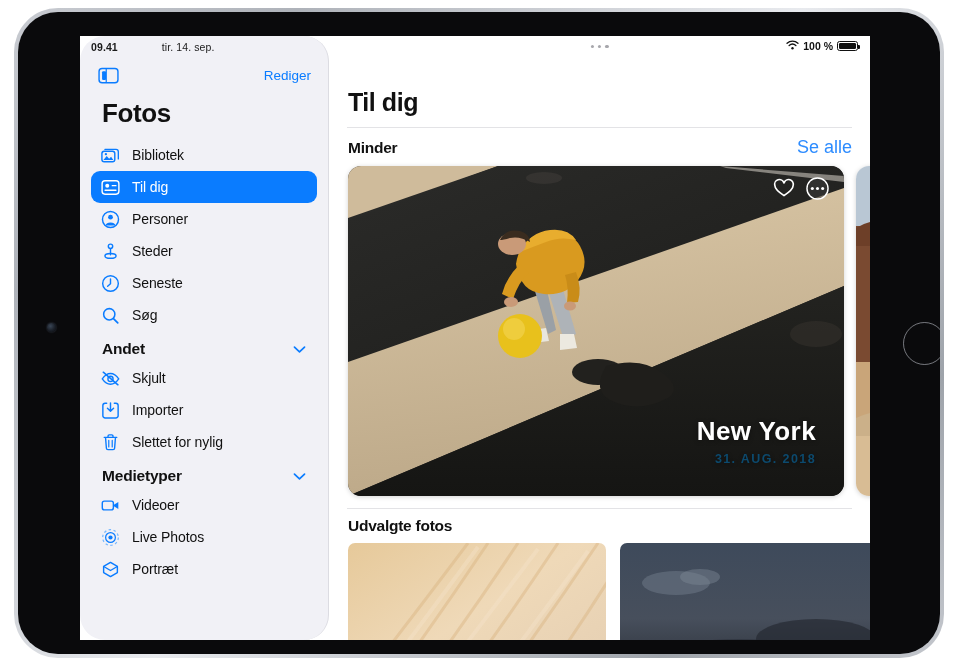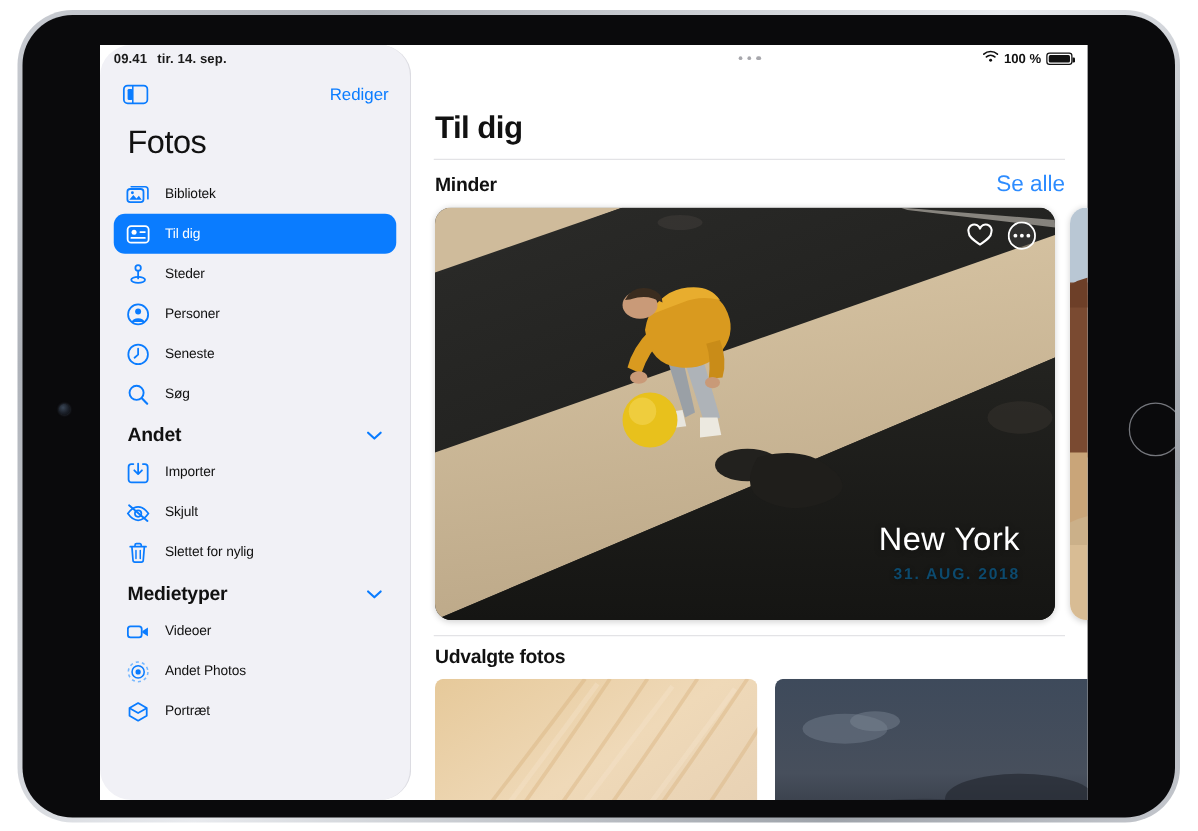--- a/index.html
+++ b/index.html
@@ -57,45 +57,45 @@
     border-radius: 25px;
   }
   .statusbar {
     height: 22px;
     display: flex; align-items: center;
     padding: 0 0 0 11px;
     font-size: 10.5px; font-weight: 700; color: #1a1a1a;
     letter-spacing: .1px;
   }
   .statusbar .sb-time { margin-right: 8px; }
-  .statusbar .sb-date { font-weight: 700; }
+  .statusbar .sb-date { font-weight: 400; margin-left: 36px; }
 
   .sb-toolbar {
     height: 34px;
     display: flex; align-items: center; justify-content: space-between;
     padding: 0 17px 0 18px;
   }
   .sb-toggle { width: 21px; height: 17px; display:block; }
   .sb-edit { color: #0a7cff; font-size: 13.5px; }
 
   .sb-title {
-    font-size: 26px; font-weight: 400; color: #111;
+    font-size: 26px; font-weight: 700; color: #111;
     padding: 6px 0 10px 22px; letter-spacing: -.4px;
   }
 
   .nav-list { padding: 0 11px; }
   .nav-row {
     display: flex; align-items: center;
     height: 32px; border-radius: 9px;
     padding-left: 9px; gap: 11px;
     margin-bottom: 0px;
   }
   .nav-row.selected { background: #0a7cff; }
   .nav-row .ic { width: 21px; height: 21px; flex: 0 0 21px; display:block; }
-  .nav-row .lbl { font-size: 11px; color: #101010; letter-spacing: -.1px; }
+  .nav-row .lbl { font-size: 14px; color: #101010; letter-spacing: -.1px; }
   .nav-row.selected .lbl { color: #ffffff; }
 
   .group-hdr {
     display: flex; align-items: center; justify-content: space-between;
     padding: 9px 22px 4px 22px;
   }
   .group-hdr .gt { font-size: 15.5px; font-weight: 700; color: #111; letter-spacing: -.2px; }
   .group-hdr .gc { width: 13px; height: 9px; }
 
   
@@ -154,21 +154,21 @@
     width: 60px; height: 330px;
     border-radius: 13px; overflow: hidden;
     box-shadow: 0 1px 5px rgba(0,0,0,.18);
   }
   .mem-actions {
     position: absolute; right: 15px; top: 11px;
     display: flex; align-items: center; gap: 11px; z-index: 4;
   }
   .mem-cap { position: absolute; right: 28px; bottom: 30px; text-align: right; z-index: 4; }
   .mem-cap .mc-t {
-    color: #fff; font-size: 26px; font-weight: 400; letter-spacing: .4px;
+    color: #fff; font-size: 26px; font-weight: 700; letter-spacing: .4px;
     line-height: 1.05; text-shadow: 0 1px 5px rgba(0,0,0,.4);
   }
   .mem-cap .mc-d {
     color: #0c4a6e; font-size: 12.5px; font-weight: 700; letter-spacing: 1.4px;
     margin-top: 6px; text-shadow: 0 1px 4px rgba(0,0,0,.4);
   }
 
   .feat-row { display: flex; gap: 14px; padding: 0 0 0 19px; }
   .feat-tile {
     width: 258px; height: 170px; border-radius: 7px; overflow: hidden;
@@ -228,37 +228,37 @@
                 <rect x="12.1" y="8.3" width="5.3" height="1.5" rx=".75" fill="#fff"></rect>
                 <rect x="4.6" y="13.2" width="12.8" height="1.5" rx=".75" fill="#fff"></rect>
               </svg>
             </span>
             <span class="lbl">Til dig</span>
           </div>
 
           <div class="nav-row">
             <span class="ic">
               <svg class="ic" viewBox="0 0 22 22" fill="none">
+                <circle cx="11" cy="11" r="8.4" stroke="#0a7cff" stroke-width="1.5"></circle>
+                <circle cx="11" cy="8.6" r="2.5" fill="#0a7cff"></circle>
+                <path d="M5.6 17.4 a5.6 4.3 0 0 1 10.8 0" fill="#0a7cff"></path>
+              </svg>
+            </span>
+            <span class="lbl">Personer</span>
+          </div>
+
+          <div class="nav-row">
+            <span class="ic">
+              <svg class="ic" viewBox="0 0 22 22" fill="none">
                 <circle cx="11" cy="5.6" r="2.3" stroke="#0a7cff" stroke-width="1.5"></circle>
                 <path d="M11 8 v6.4" stroke="#0a7cff" stroke-width="1.5" stroke-linecap="round"></path>
                 <ellipse cx="11" cy="15.6" rx="5.8" ry="2.5" stroke="#0a7cff" stroke-width="1.5"></ellipse>
               </svg>
             </span>
             <span class="lbl">Steder</span>
-          </div>
-
-          <div class="nav-row">
-            <span class="ic">
-              <svg class="ic" viewBox="0 0 22 22" fill="none">
-                <circle cx="11" cy="11" r="8.4" stroke="#0a7cff" stroke-width="1.5"></circle>
-                <circle cx="11" cy="8.6" r="2.5" fill="#0a7cff"></circle>
-                <path d="M5.6 17.4 a5.6 4.3 0 0 1 10.8 0" fill="#0a7cff"></path>
-              </svg>
-            </span>
-            <span class="lbl">Personer</span>
           </div>
 
 
           <div class="nav-row">
             <span class="ic">
               <svg class="ic" viewBox="0 0 22 22" fill="none">
                 <circle cx="11" cy="11" r="8.2" stroke="#0a7cff" stroke-width="1.5"></circle>
                 <path d="M11 6.2 v5 l-3 2.6" stroke="#0a7cff" stroke-width="1.5" stroke-linecap="round" stroke-linejoin="round"></path>
               </svg>
             </span>
@@ -282,36 +282,36 @@
             <svg class="gc" viewBox="0 0 14 10" fill="none">
               <path d="M1.4 2.4 L7 7.6 L12.6 2.4" stroke="#0a7cff" stroke-width="1.9" stroke-linecap="round" stroke-linejoin="round"></path>
             </svg>
           </span>
         </div>
 
         <div class="nav-list">
           <div class="nav-row">
             <span class="ic">
               <svg class="ic" viewBox="0 0 22 22" fill="none">
-                <path d="M7 3.4 H5.4 A2.4 2.4 0 0 0 3 5.8 v10.6 a2.4 2.4 0 0 0 2.4 2.4 h11.2 a2.4 2.4 0 0 0 2.4-2.4 V5.8 a2.4 2.4 0 0 0-2.4-2.4 H15" stroke="#0a7cff" stroke-width="1.5" stroke-linecap="round"></path>
-                <path d="M11 3 v8.6 M7.8 8.6 L11 11.8 L14.2 8.6" stroke="#0a7cff" stroke-width="1.5" stroke-linecap="round" stroke-linejoin="round"></path>
-              </svg>
-            </span>
-            <span class="lbl">Importer</span>
-          </div>
-
-          <div class="nav-row">
-            <span class="ic">
-              <svg class="ic" viewBox="0 0 22 22" fill="none">
                 <path d="M2.4 11.4 C5 7.6 8 5.8 11 5.8 c3 0 6 1.8 8.6 5.6 -2.6 3.8 -5.6 5.6 -8.6 5.6 -3 0 -6-1.8-8.6-5.6Z" stroke="#0a7cff" stroke-width="1.45"></path>
                 <circle cx="11" cy="11.4" r="2.7" stroke="#0a7cff" stroke-width="1.45"></circle>
                 <path d="M3.4 4.4 L18.8 17.6" stroke="#0a7cff" stroke-width="1.6" stroke-linecap="round"></path>
               </svg>
             </span>
             <span class="lbl">Skjult</span>
+          </div>
+
+          <div class="nav-row">
+            <span class="ic">
+              <svg class="ic" viewBox="0 0 22 22" fill="none">
+                <path d="M7 3.4 H5.4 A2.4 2.4 0 0 0 3 5.8 v10.6 a2.4 2.4 0 0 0 2.4 2.4 h11.2 a2.4 2.4 0 0 0 2.4-2.4 V5.8 a2.4 2.4 0 0 0-2.4-2.4 H15" stroke="#0a7cff" stroke-width="1.5" stroke-linecap="round"></path>
+                <path d="M11 3 v8.6 M7.8 8.6 L11 11.8 L14.2 8.6" stroke="#0a7cff" stroke-width="1.5" stroke-linecap="round" stroke-linejoin="round"></path>
+              </svg>
+            </span>
+            <span class="lbl">Importer</span>
           </div>
 
           <div class="nav-row">
             <span class="ic">
               <svg class="ic" viewBox="0 0 22 22" fill="none">
                 <path d="M4.4 5.6 h13.2" stroke="#0a7cff" stroke-width="1.5" stroke-linecap="round"></path>
                 <path d="M8.4 5.4 V4.2 a1.2 1.2 0 0 1 1.2-1.2 h2.8 a1.2 1.2 0 0 1 1.2 1.2 v1.2" stroke="#0a7cff" stroke-width="1.4"></path>
                 <path d="M5.8 5.8 l.9 11.2 a1.6 1.6 0 0 0 1.6 1.5 h5.4 a1.6 1.6 0 0 0 1.6-1.5 l.9-11.2" stroke="#0a7cff" stroke-width="1.45" stroke-linejoin="round"></path>
                 <path d="M9.2 8.8 v6.8 M12.8 8.8 v6.8" stroke="#0a7cff" stroke-width="1.25" stroke-linecap="round"></path>
               </svg>
@@ -342,21 +342,21 @@
 
 
           <div class="nav-row">
             <span class="ic">
               <svg class="ic" viewBox="0 0 22 22" fill="none">
                 <circle cx="11" cy="11" r="2.2" fill="#0a7cff"></circle>
                 <circle cx="11" cy="11" r="5.1" stroke="#0a7cff" stroke-width="1.3"></circle>
                 <circle cx="11" cy="11" r="8.2" stroke="#77b8ff" stroke-width="1.3" stroke-dasharray="2.6 2.6"></circle>
               </svg>
             </span>
-            <span class="lbl">Andet Photos</span>
+            <span class="lbl">Live Photos</span>
           </div>
 
           <div class="nav-row">
             <span class="ic">
               <svg class="ic" viewBox="0 0 22 22" fill="none">
                 <path d="M11 3.6 l7.2 4.2 v6.4 L11 18.4 L3.8 14.2 V7.8 Z" stroke="#0a7cff" stroke-width="1.5" stroke-linejoin="round"></path>
                 <path d="M3.9 7.9 L11 12 l7.1-4.1" stroke="#0a7cff" stroke-width="1.4" stroke-linejoin="round"></path>
               </svg>
             </span>
             <span class="lbl">Portræt</span>

